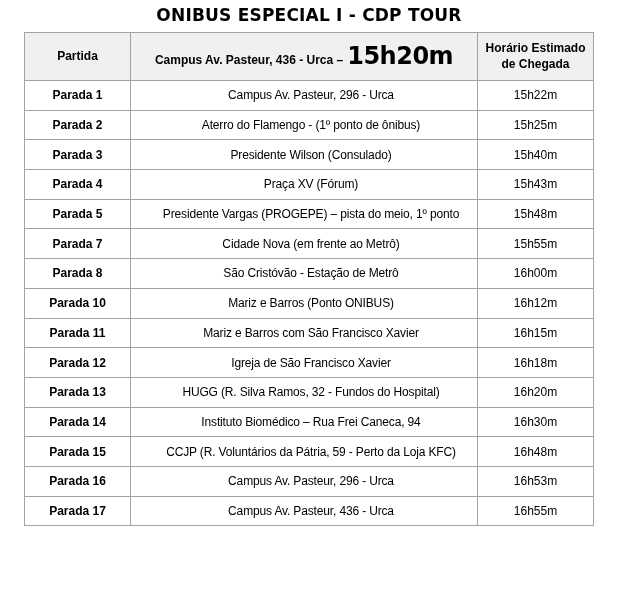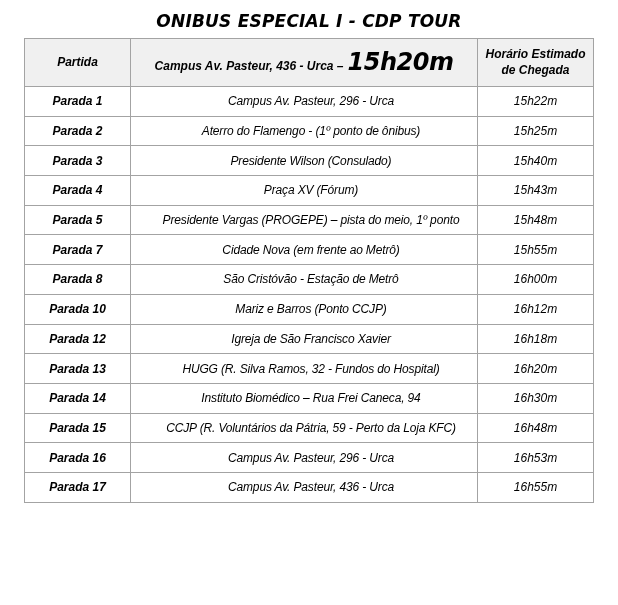--- a/index.html
+++ b/index.html
@@ -8,21 +8,21 @@
     --text:#000000;
     --bg:#ffffff;
   }
   *{box-sizing:border-box;margin:0;padding:0;}
   html,body{background:var(--bg);}
   body{
     width:618px;height:605px;overflow:hidden;
     font-family:"Liberation Sans",sans-serif;
     color:var(--text);
   }
-  .page{width:618px;height:605px;padding-top:11px;font-style:italic;}
+  .page{width:618px;height:605px;padding-top:5px;}
   .title{
     text-align:center;
     font-family:"DejaVu Sans",sans-serif;
     font-weight:bold;
     font-size:17px;
     letter-spacing:0.2px;
     margin-bottom:7px;
     white-space:nowrap;
   }
   table.schedule{
@@ -138,24 +138,29 @@
 
   <tr>
     <td class="cell-stop">Parada 8</td>
     <td class="cell-loc">São Cristóvão - Estação de Metrô</td>
     <td class="cell-time">16h00m</td>
   </tr>
 
 
   <tr>
     <td class="cell-stop">Parada 10</td>
-    <td class="cell-loc">Mariz e Barros (Ponto CCJP)</td>
+    <td class="cell-loc">Mariz e Barros (Ponto ONIBUS)</td>
     <td class="cell-time">16h12m</td>
   </tr>
 
+  <tr>
+    <td class="cell-stop">Parada 11</td>
+    <td class="cell-loc">Mariz e Barros com São Francisco Xavier</td>
+    <td class="cell-time">16h15m</td>
+  </tr>
 
   <tr>
     <td class="cell-stop">Parada 12</td>
     <td class="cell-loc">Igreja de São Francisco Xavier</td>
     <td class="cell-time">16h18m</td>
   </tr>
 
   <tr>
     <td class="cell-stop">Parada 13</td>
     <td class="cell-loc">HUGG (R. Silva Ramos, 32 - Fundos do Hospital)</td>

